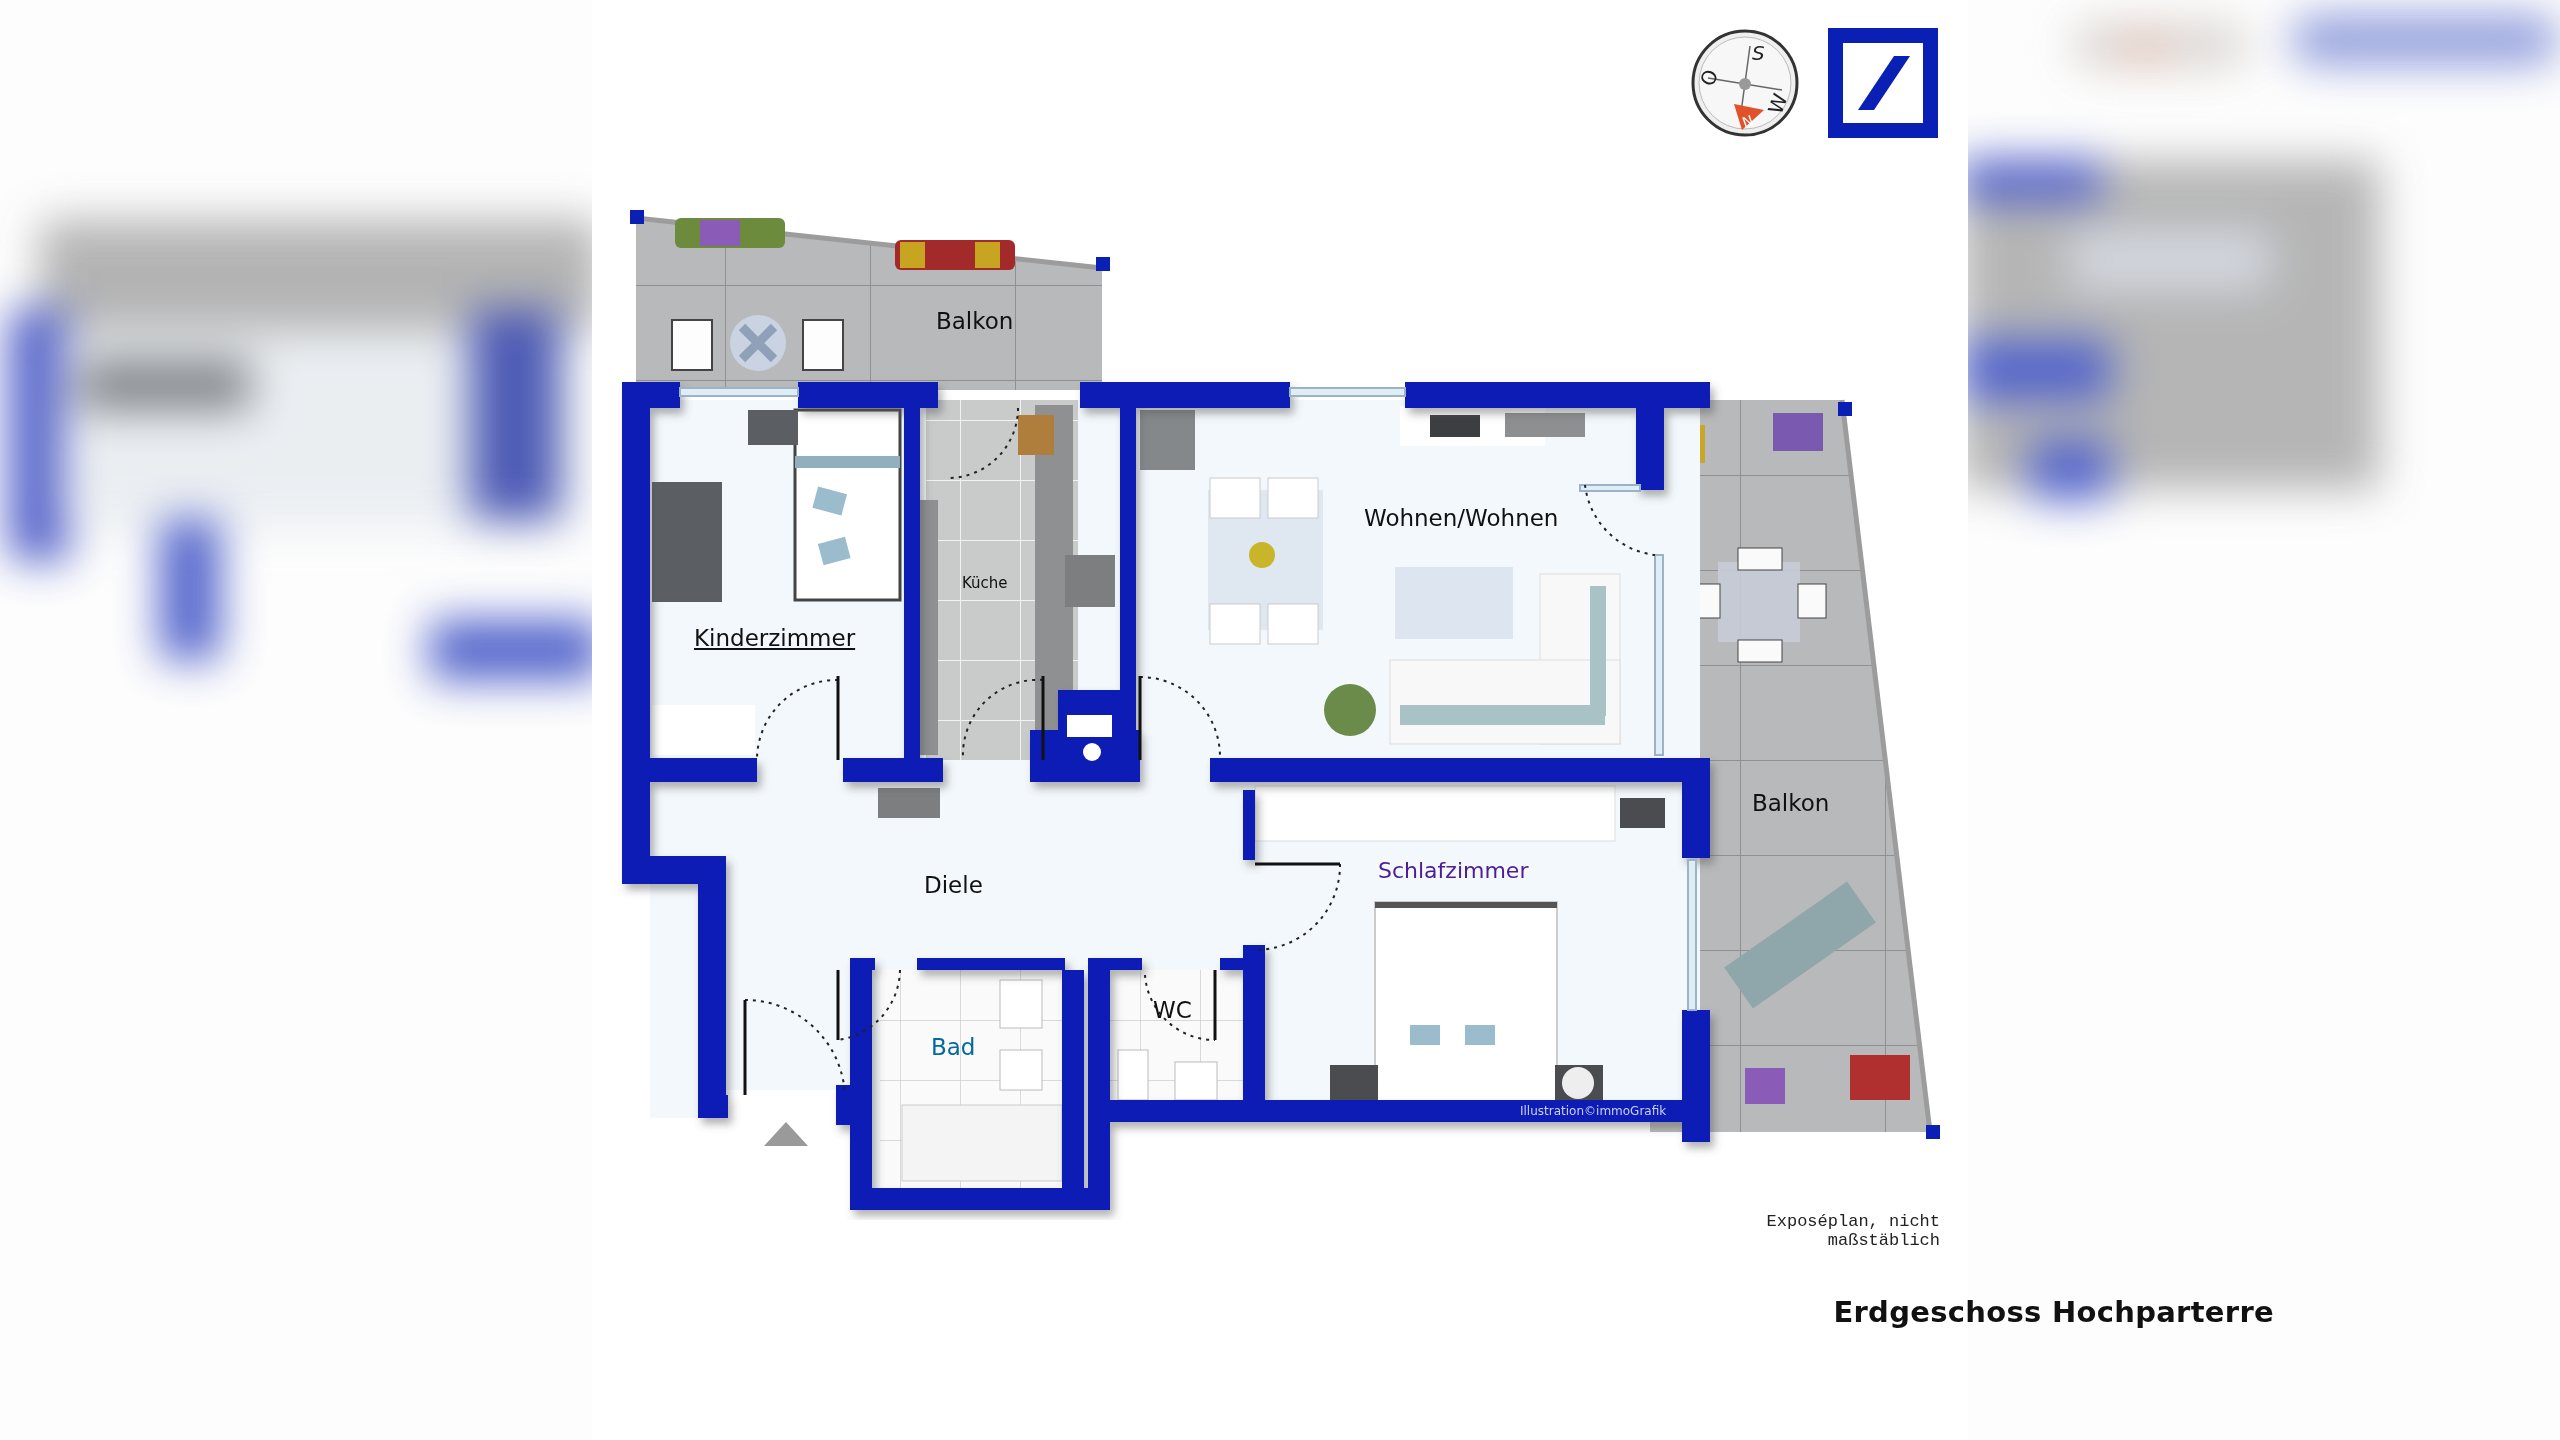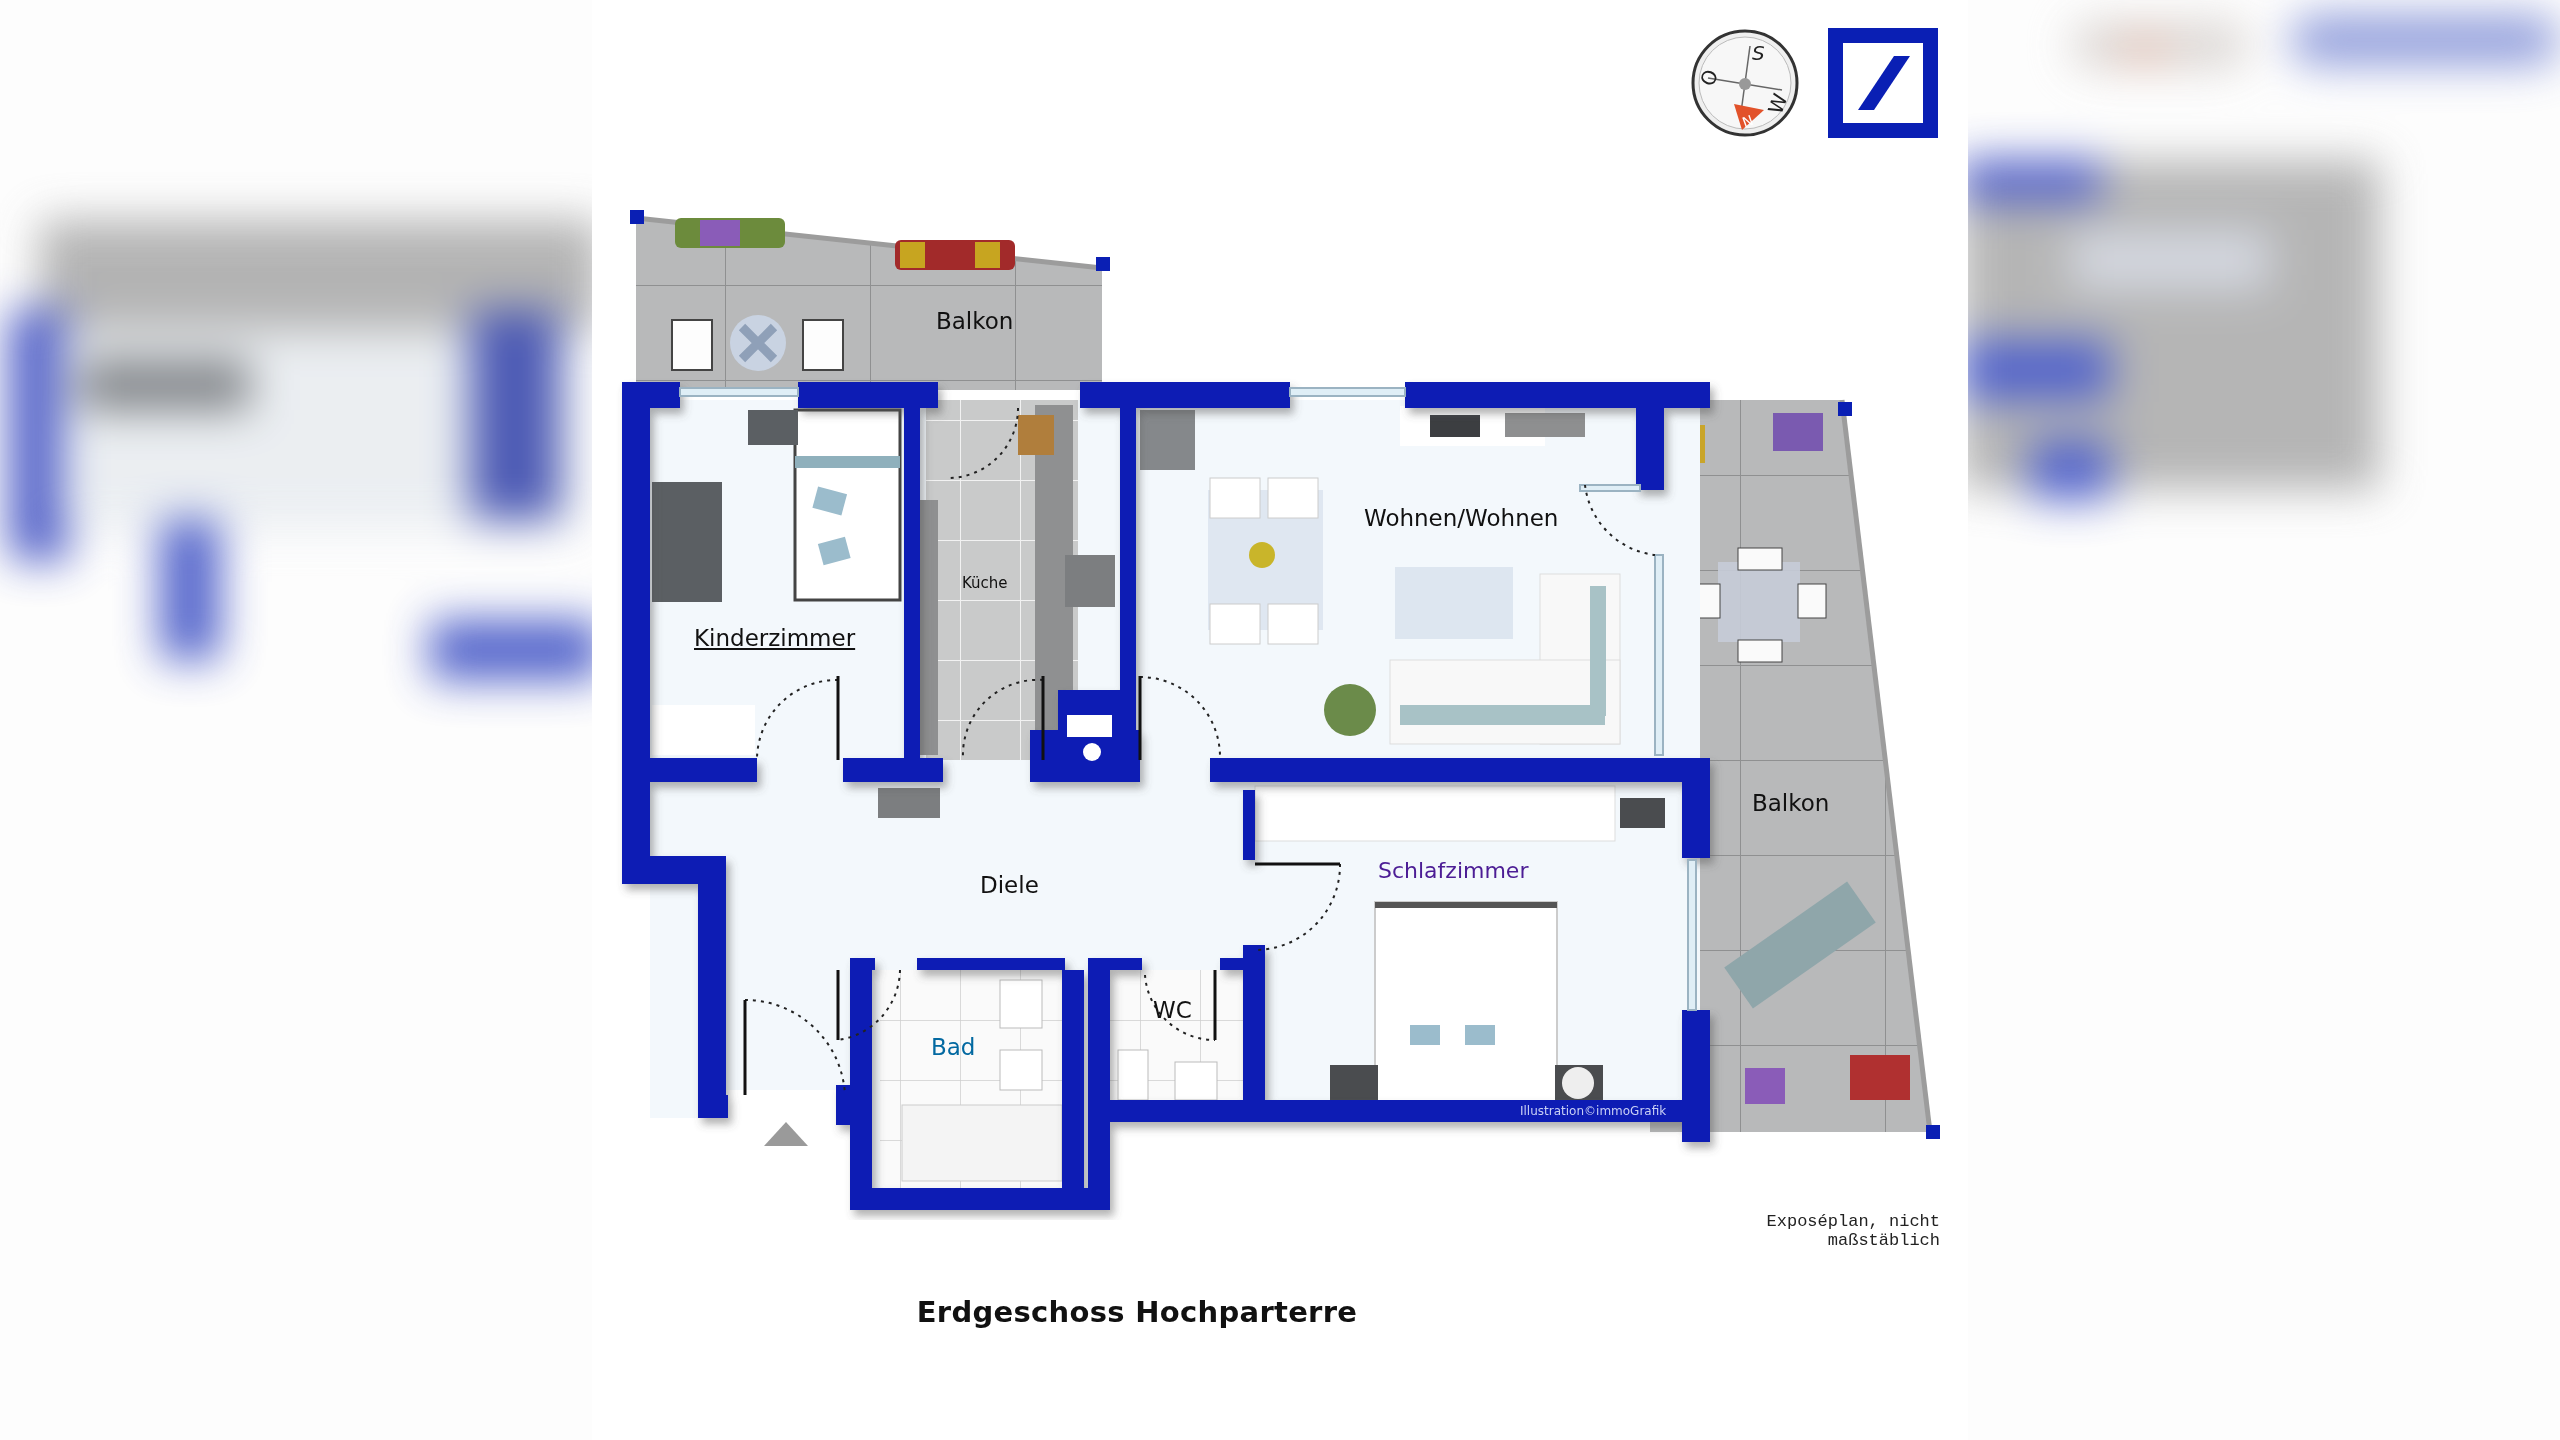--- a/index.html
+++ b/index.html
@@ -1,21 +1,21 @@
 <!DOCTYPE html>
 <html><head>
 <meta charset="utf-8">
 <style>
   html,body{margin:0;padding:0;}
   body{width:2560px;height:1440px;position:relative;overflow:hidden;background:#fdfdfd;font-family:"DejaVu Sans","Liberation Sans",sans-serif;}
   .bg-blur{position:absolute;filter:blur(22px);opacity:.85;}
   .panel{position:absolute;left:592px;top:0;width:1376px;height:1440px;background:#ffffff;}
   svg text{font-family:"DejaVu Sans","Liberation Sans",sans-serif;}
   .abs{position:absolute;}
-  .title{position:absolute;left:0;width:2274px;top:1295px;text-align:center;font-size:29px;font-weight:bold;color:#111;letter-spacing:0.3px;}
+  .title{position:absolute;left:0;width:2274px;top:1295px;text-align:right;font-size:29px;font-weight:bold;color:#111;letter-spacing:0.3px;}
   .note{position:absolute;left:1700px;top:1212px;width:240px;text-align:right;font-size:17px;color:#222;font-family:Liberation Mono, monospace;}
   .credit{position:absolute;left:1520px;top:1104px;font-size:12px;color:#c9d0f5;text-align:center;}
 </style>
 </head>
 <body>
 
 <div class="bg-blur" style="left:0;top:180px;width:600px;height:1100px;">
   <div class="abs" style="left:40px;top:40px;width:560px;height:110px;background:#a7a7a7;"></div>
   <div class="abs" style="left:10px;top:130px;width:60px;height:250px;background:#2d3fbd;"></div>
   <div class="abs" style="left:60px;top:150px;width:520px;height:200px;background:#e8ecf0;"></div>
@@ -221,20 +221,20 @@
     <line x1="838" y1="970" x2="838" y2="1040"></line>
     <line x1="1215" y1="970" x2="1215" y2="1040"></line>
   </g>
 </svg>
 
 <div class="abs" style="left:936px;top:308px;font-size:23px;color:#111;">Balkon</div>
 <div class="abs" style="left:694px;top:625px;font-size:23px;color:#111;text-decoration:underline;">Kinderzimmer</div>
 <div class="abs" style="left:962px;top:574px;font-size:15px;color:#111;">Küche</div>
 <div class="abs" style="left:1364px;top:505px;font-size:23px;color:#111;">Wohnen/Wohnen</div>
 <div class="abs" style="left:1752px;top:790px;font-size:23px;color:#111;">Balkon</div>
-<div class="abs" style="left:980px;top:872px;font-size:23px;color:#111;">Diele</div>
+<div class="abs" style="left:924px;top:872px;font-size:23px;color:#111;">Diele</div>
 <div class="abs" style="left:1378px;top:858px;font-size:22px;color:#4c1d95;">Schlafzimmer</div>
 <div class="abs" style="left:931px;top:1034px;font-size:23px;color:#0369a1;">Bad</div>
 <div class="abs" style="left:1153px;top:997px;font-size:23px;color:#111;">WC</div>
 
 <div class="credit">Illustration©immoGrafik</div>
 <div class="note">Exposéplan, nicht maßstäblich</div>
 <div class="title">Erdgeschoss Hochparterre</div>
 
 </body></html>

